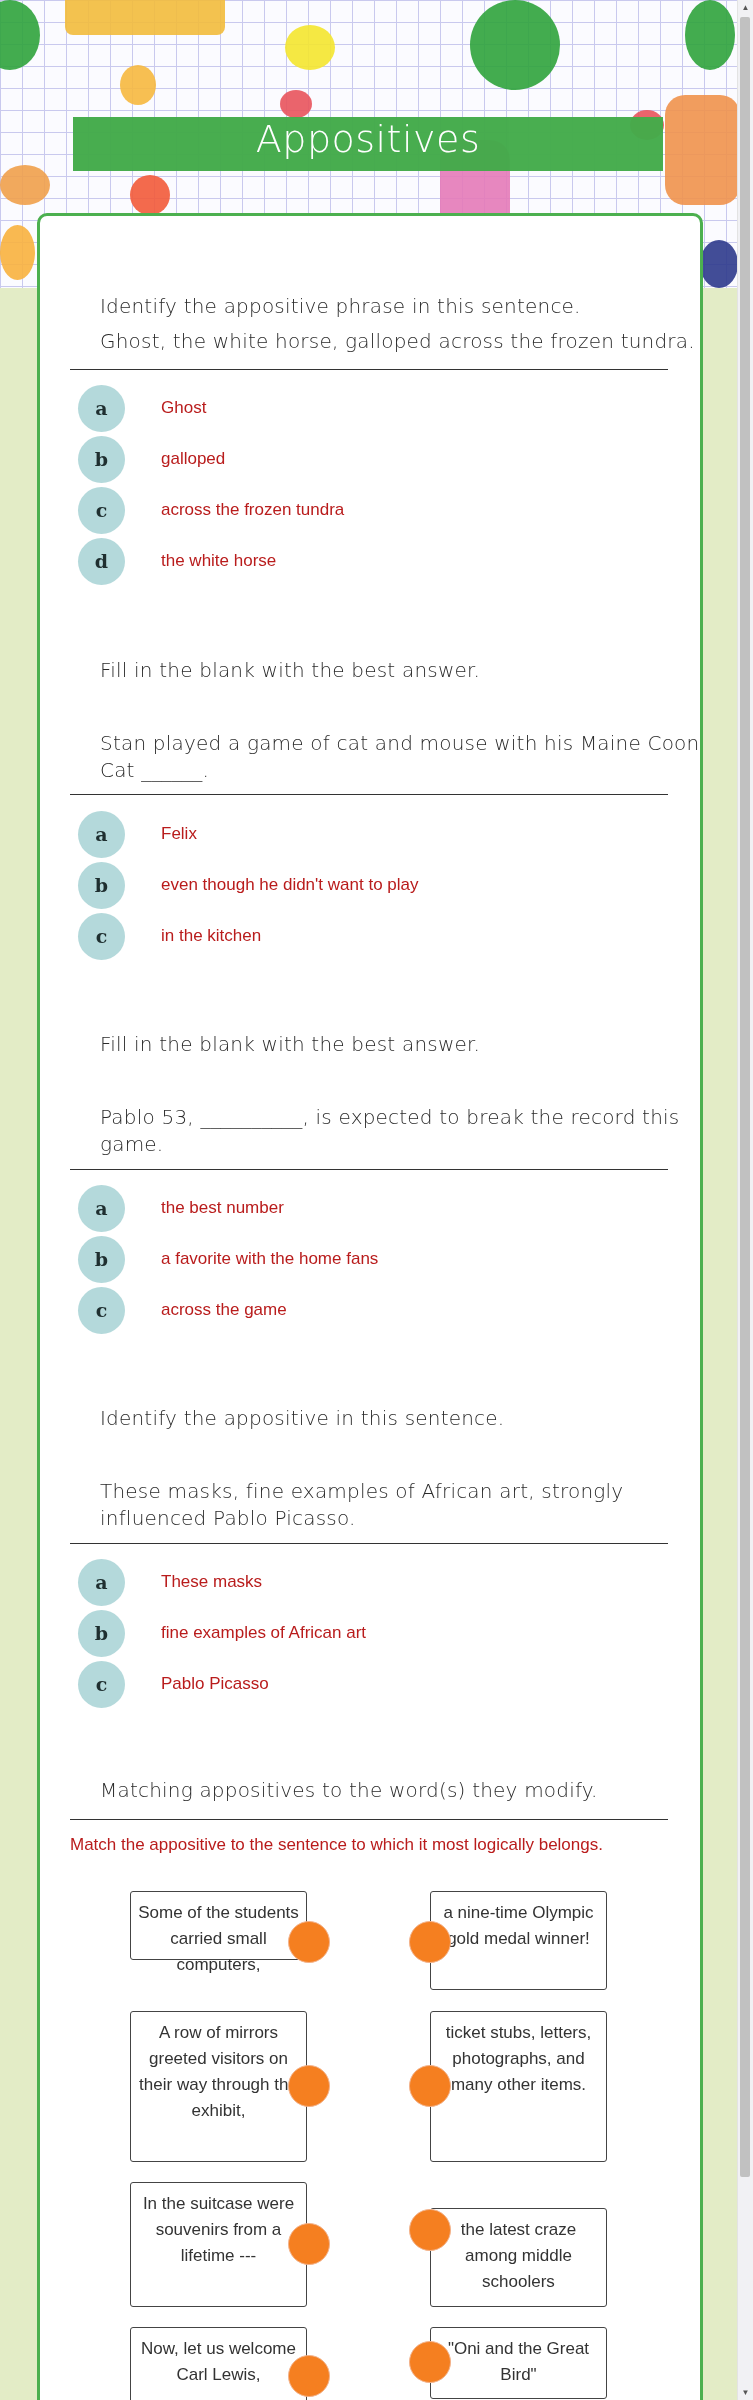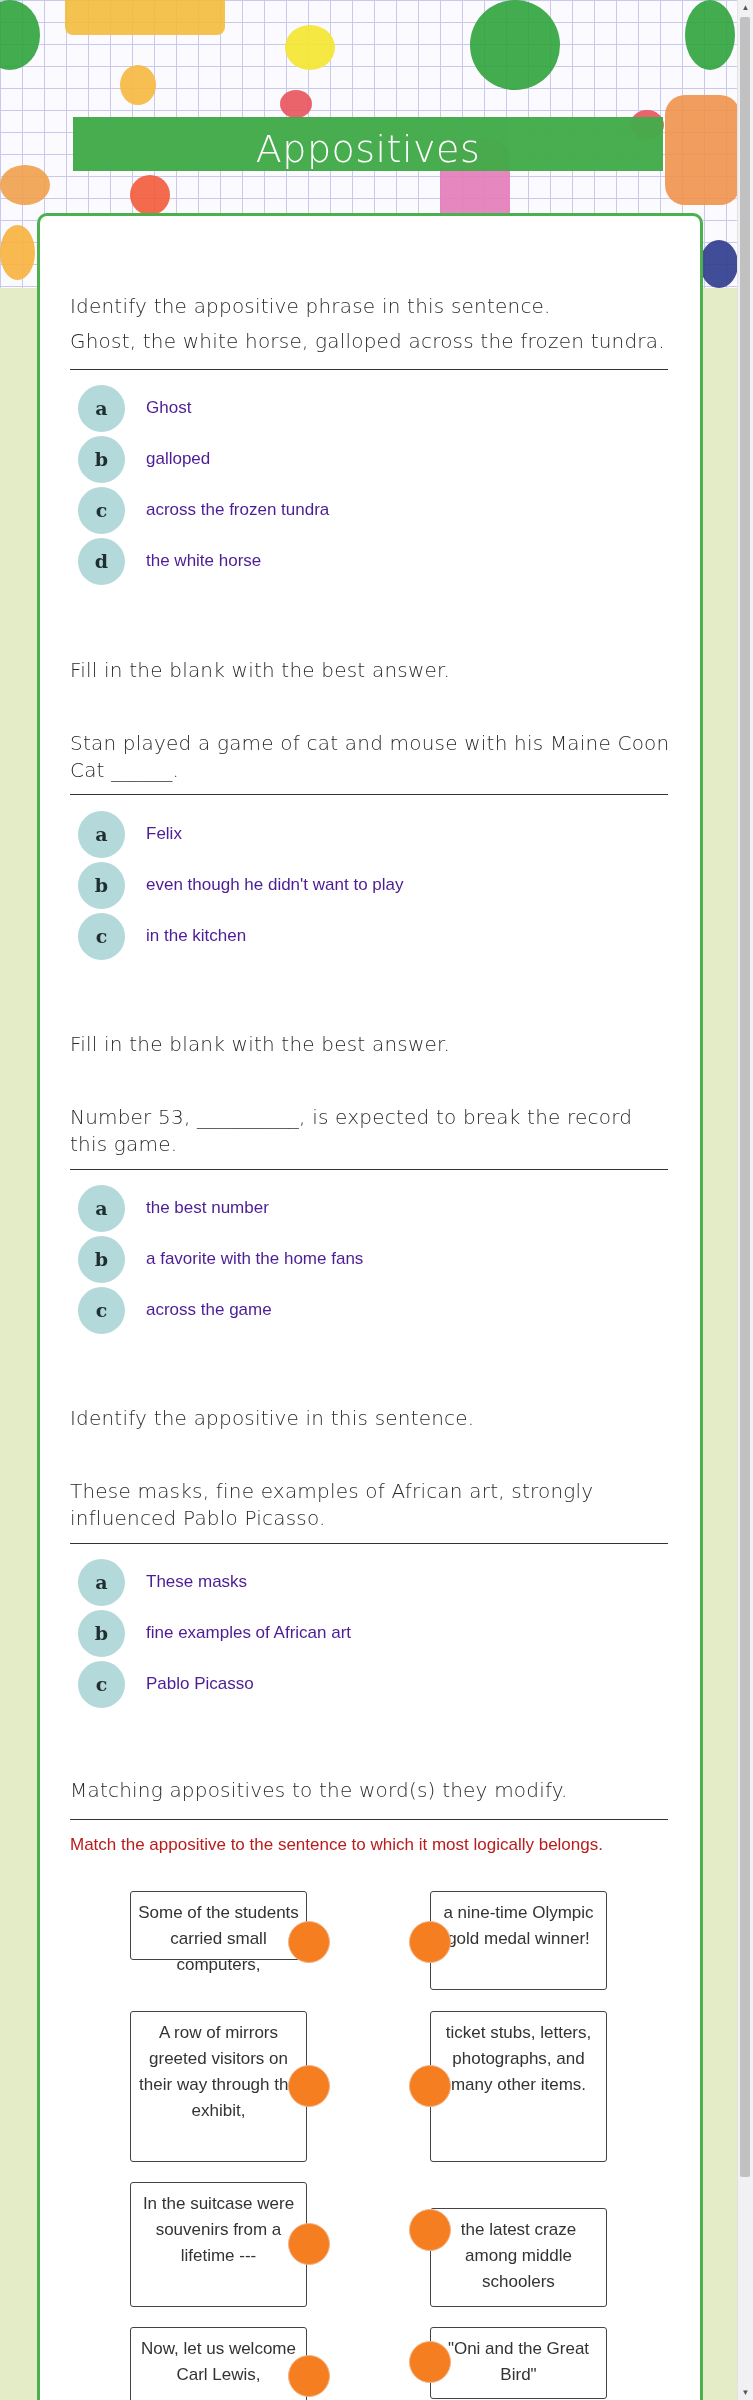--- a/index.html
+++ b/index.html
@@ -14,21 +14,21 @@
     background-image:
       linear-gradient(#c9c9ee 1px, transparent 1px),
       linear-gradient(90deg, #c9c9ee 1px, transparent 1px);
     background-size:22px 22px;
     overflow:hidden;
   }
   .doodle { position:absolute; border-radius:50%; opacity:0.9; }
   .title-bar {
     position:absolute; left:73px; top:117px; width:590px; height:54px;
     background:#43ab4a; opacity:0.97;
-    display:flex; align-items:flex-end; justify-content:center;
+    display:flex; align-items:flex-start; justify-content:center;
   }
   .title-bar span {
     color:#fff; font-family:"DejaVu Sans", sans-serif; font-size:38px;
     font-weight:300; letter-spacing:0.5px;
   }
   .card {
     position:absolute; left:37px; top:213px; width:660px; height:2250px;
     background:#fff; border:3px solid #4cb04f; border-radius:10px;
   }
   .scrollbar {
@@ -40,32 +40,32 @@
     color:#555; text-align:center; line-height:15px;
   }
   .scroll-up { top:0; } .scroll-down { bottom:0; }
   .scroll-thumb {
     position:absolute; left:2px; top:17px; width:10px; height:2160px;
     background:#c1c1c1; border-radius:2px;
   }
   .q { position:absolute; left:70px; width:600px; }
   .hand {
     font-family:"DejaVu Sans", sans-serif; font-weight:200;
-    color:#2a2a2a; font-size:20px; letter-spacing:0.2px;
+    color:#2a2a2a; font-size:20px; letter-spacing:0.2px;margin-left:30px;
   }
   .instr { font-size:20px; }
   .prompt { line-height:27px; }
   .divider { position:absolute; left:70px; width:598px; height:1px; background:#333; }
   .opt { position:absolute; left:78px; height:48px; display:flex; align-items:center; }
   .letter {
     width:47px; height:47px; border-radius:50%; background:#b4d9db;
     display:flex; align-items:center; justify-content:center;
     font-family:"DejaVu Serif", serif; font-size:19px; font-weight:bold; color:#1f2f30;
   }
-  .opt-text { margin-left:21px; font-size:17px; color:#4c1d95; font-family:"Liberation Sans", sans-serif; }
+  .opt-text { margin-left:36px; font-size:17px; color:#b91c1c; font-family:"Liberation Sans", sans-serif; }
   .match-instr { position:absolute; left:70px; top:1832px; width:560px; font-size:17px; line-height:25px; color:#b91c1c; }
   .mbox {
     position:absolute; width:177px; border:1px solid #444; border-radius:3px; background:#fff;
     box-sizing:border-box; padding:8px 6px; text-align:center;
     font-size:17px; line-height:26px; color:#333;
   }
   .dot {
     position:absolute; width:42px; height:42px; border-radius:50%;
     background:#f57f20; border:1px solid #f3b28a; box-sizing:border-box;
   }
@@ -126,21 +126,21 @@
 <div class="opt" style="top:861px;">
   <div class="letter">b</div>
   <span class="opt-text">even though he didn't want to play</span>
 </div>
 <div class="opt" style="top:912px;">
   <div class="letter">c</div>
   <span class="opt-text">in the kitchen</span>
 </div>
 
 <div class="q hand instr" style="top:1032px;">Fill in the blank with the best answer.</div>
-<div class="q hand prompt" style="top:1104px;">Number 53, __________, is expected to break the record this game.</div>
+<div class="q hand prompt" style="top:1104px;">Pablo 53, __________, is expected to break the record this game.</div>
 <div class="divider" style="top:1169px;"></div>
 <div class="opt" style="top:1184px;">
   <div class="letter">a</div>
   <span class="opt-text">the best number</span>
 </div>
 <div class="opt" style="top:1235px;">
   <div class="letter">b</div>
   <span class="opt-text">a favorite with the home fans</span>
 </div>
 <div class="opt" style="top:1286px;">

